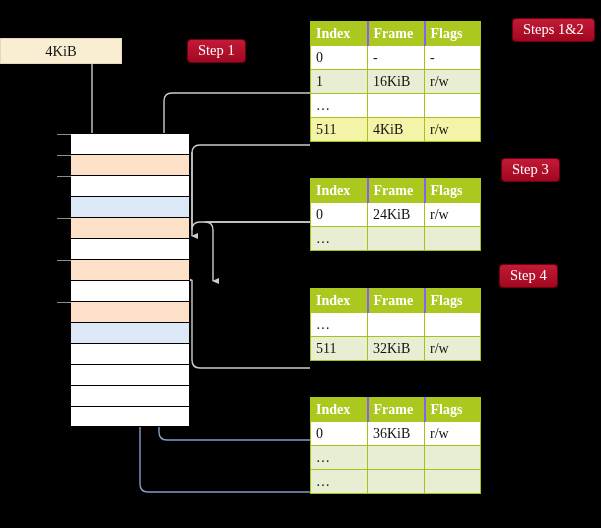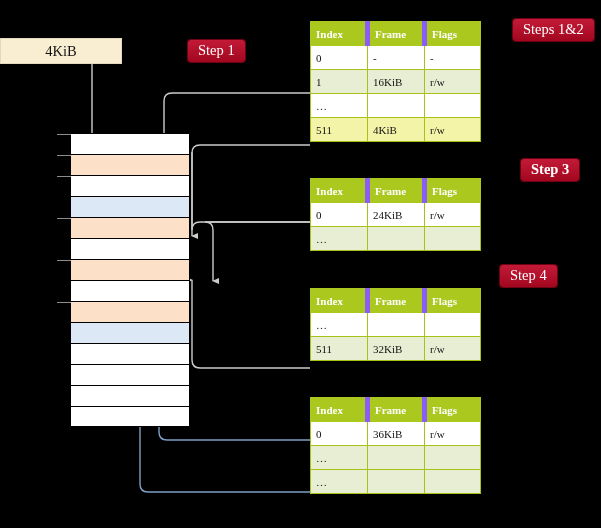--- a/index.html
+++ b/index.html
@@ -48,42 +48,42 @@
   .memrow:last-child{border-bottom:1px solid #000;}
   .memrow.orange{background:#fce0c8;}
   .memrow.blue{background:#dde8f7;}
   .tick{position:absolute;left:-14px;width:14px;height:0;border-top:1px solid #8c8c8c;}
 
   
   .ptable{
     position:absolute;
     border-collapse:collapse;
     background:#fff;
-    font-size:11px;
+    font-size:14px;
     table-layout:fixed;
     padding-left:40px;
   }
   .ptable th,.ptable td{
     border:1px solid #a7c117;
     padding:1px 5px;
     height:24px;
     box-sizing:border-box;
     text-align:left;
     font-weight:normal;
     color:#111;
     overflow:hidden;
     white-space:nowrap;
   }
   .ptable th{
     background:#aac81e;
     color:#fff;
     font-weight:bold;
     border-color:#aac81e;
   }
-  .ptable th.sep{border-left:5px solid #8b5cf6;}
+  .ptable th.sep{border-left:2px solid #8b5cf6;}
   .ptable tr.alt td{background:#e8eed3;}
   .ptable tr.hl td{background:#f4f4a8;}
   .c-index{width:57px;}
   .c-frame{width:57px;}
   .c-flags{width:56px;}
   .dots{letter-spacing:1px;}
 </style>
 </head>
 <body>
 
@@ -126,21 +126,21 @@
   <div class="reqbox">
     <span>4KiB</span>
   </div>
 
   <div class="badge" style="left:188px;top:40px;">
     <span>Step 1</span>
   </div>
   <div class="badge" style="left:513px;top:19px;">
     <span>Steps 1&amp;2</span>
   </div>
-  <div class="badge" style="left:521px;top:159px;font-weight:bold;">
+  <div class="badge" style="left:502px;top:159px;">
     <span>Step 3</span>
   </div>
   <div class="badge" style="left:500px;top:265px;">
     <span>Step 4</span>
   </div>
 
   <div class="memcol" id="memcol">
       <div class="memrow" style="position: relative;">
         <span class="tick" style="top: 0px;"></span>
       </div>

